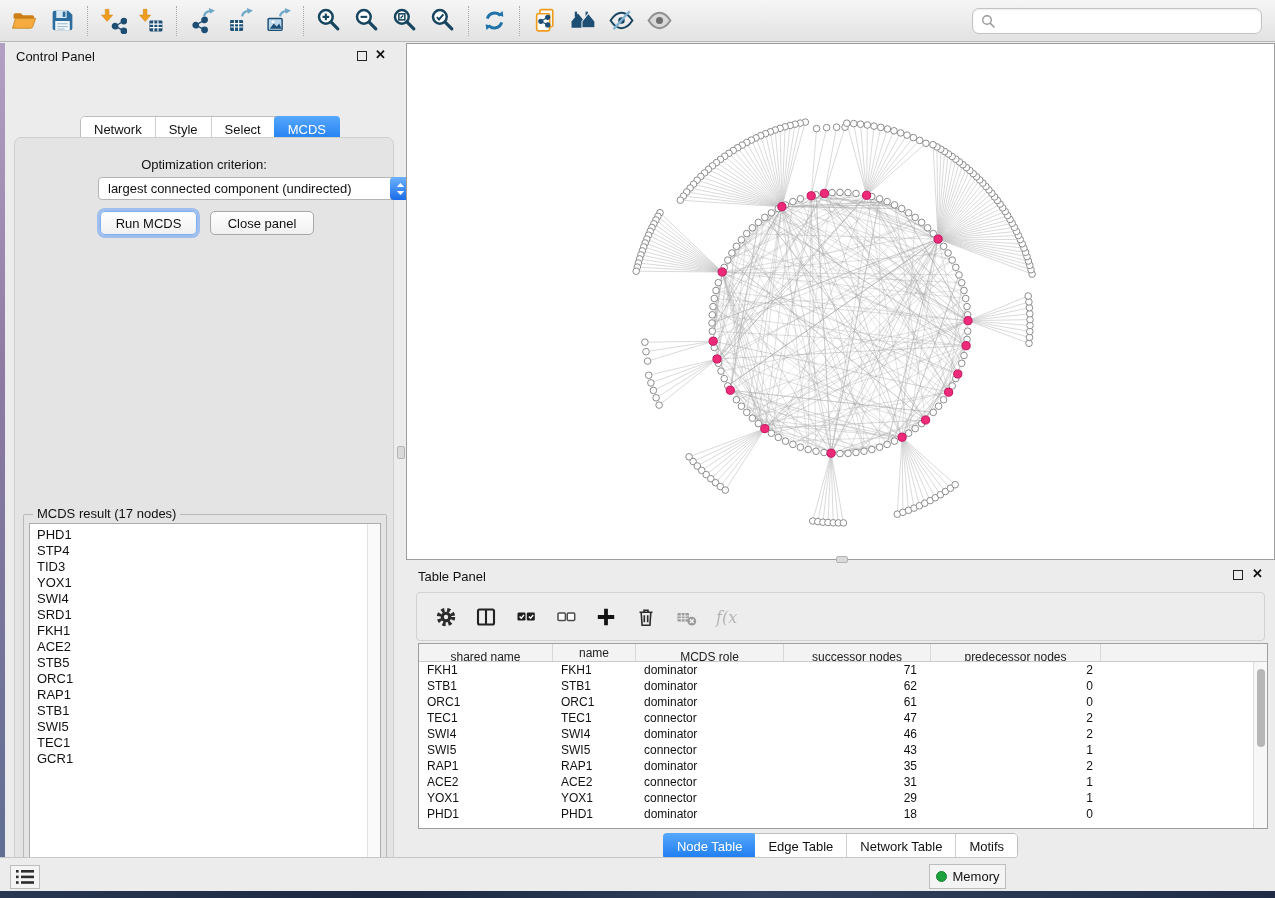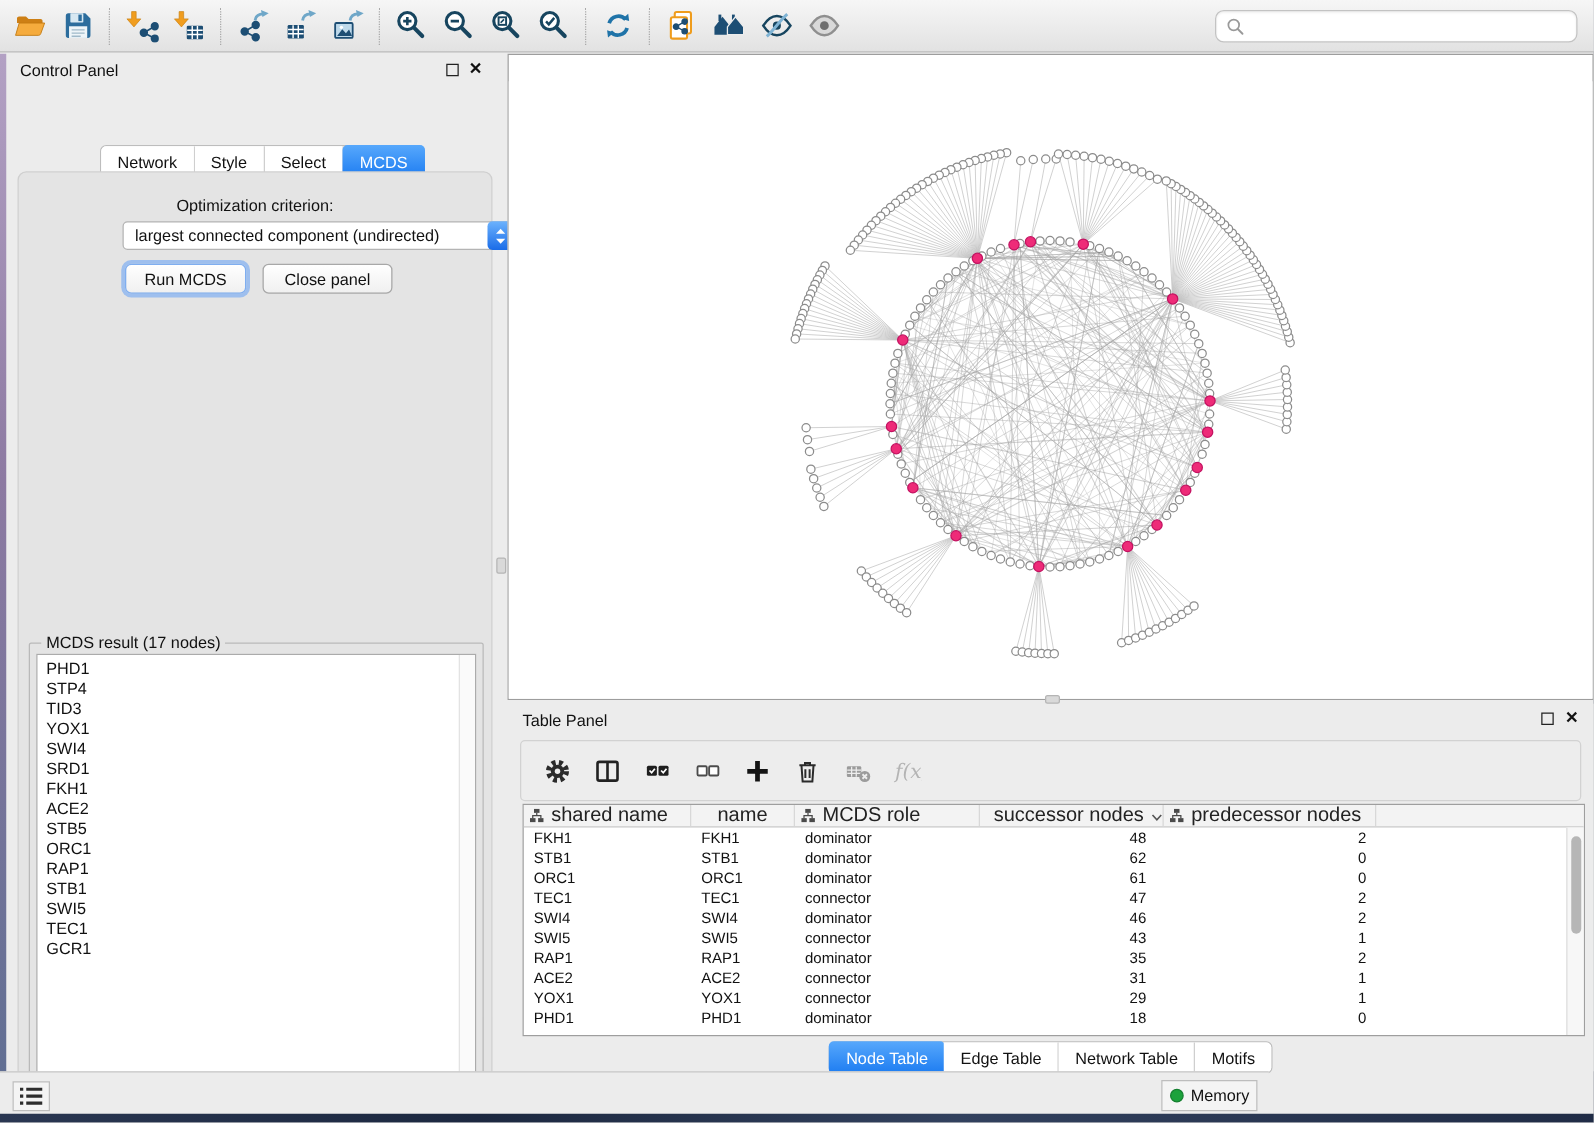--- a/index.html
+++ b/index.html
@@ -89,22 +89,22 @@
   .tp-title { position:absolute; left:12px; top:6px; font-size:13px; color:#111; }
   .tp-toolbar { position:absolute; left:10px; top:29px; width:849px; height:49px;
                 background:#ededed; border:1px solid #d2d2d2; border-radius:4px;
                 display:flex; align-items:center; padding-left:17px; gap:16px; }
   .tp-btn { width:24px; height:24px; display:flex; align-items:center; justify-content:center; }
   .tp-btn svg { width:22px; height:22px; }
 
   .data-table { position:absolute; left:12px; top:80px; width:850px; height:186px;
                 background:#fff; border:1px solid #9e9e9e; overflow:hidden; }
   .thead { display:flex; height:18px; background:#f3f3f3; border-bottom:1px solid #cccccc; }
-  .th { display:flex; align-items:center; gap:6px; padding:0 5px; font-size:16px; color:#222;
-        border-right:1px solid #d8d8d8; overflow:hidden; }
+  .th { display:flex; align-items:center; gap:6px; padding:0 5px; font-size:12px; color:#222;
+        border-right:1px solid #d8d8d8; overflow:hidden;flex-direction:column; }
   .th .lbl { white-space:nowrap; }
   .th.center { justify-content:center; }
   .trow { display:flex; height:16px; }
   .td { font-size:12px; color:#111; padding:0 8px; line-height:16px; white-space:nowrap; overflow:hidden; }
   .td.num { text-align:right; }
   .tbl-scroll { position:absolute; right:0; top:18px; bottom:0; width:14px; background:#f7f7f7; border-left:1px solid #ddd; }
   .tbl-thumb { position:absolute; left:3px; top:7px; width:8px; height:78px; background:#b6b6b6; border-radius:5px; }
 
   .bottom-tabs-wrap { position:absolute; left:0; right:0; top:270px; display:flex; justify-content:center; }
   .bottom-tabs-wrap .seg-tabs { position:static; }
@@ -1123,21 +1123,21 @@
             </svg>
             <span class="lbl">predecessor nodes</span>
           </div>
           <div class="th" style="flex: 1 1 0%; border-right: none;"></div>
         </div>
       <div id="tbl-body">
           <div class="trow">
             <div class="td" style="width: 134px;">FKH1</div>
             <div class="td" style="width: 83px;">FKH1</div>
             <div class="td" style="width: 148px;">dominator</div>
-            <div class="td num" style="width: 147px; padding-right: 14px;">48</div>
+            <div class="td num" style="width: 147px; padding-right: 14px;">71</div>
             <div class="td num" style="width: 170px;">2</div>
           </div>
           <div class="trow">
             <div class="td" style="width: 134px;">STB1</div>
             <div class="td" style="width: 83px;">STB1</div>
             <div class="td" style="width: 148px;">dominator</div>
             <div class="td num" style="width: 147px; padding-right: 14px;">62</div>
             <div class="td num" style="width: 170px;">0</div>
           </div>
           <div class="trow">

